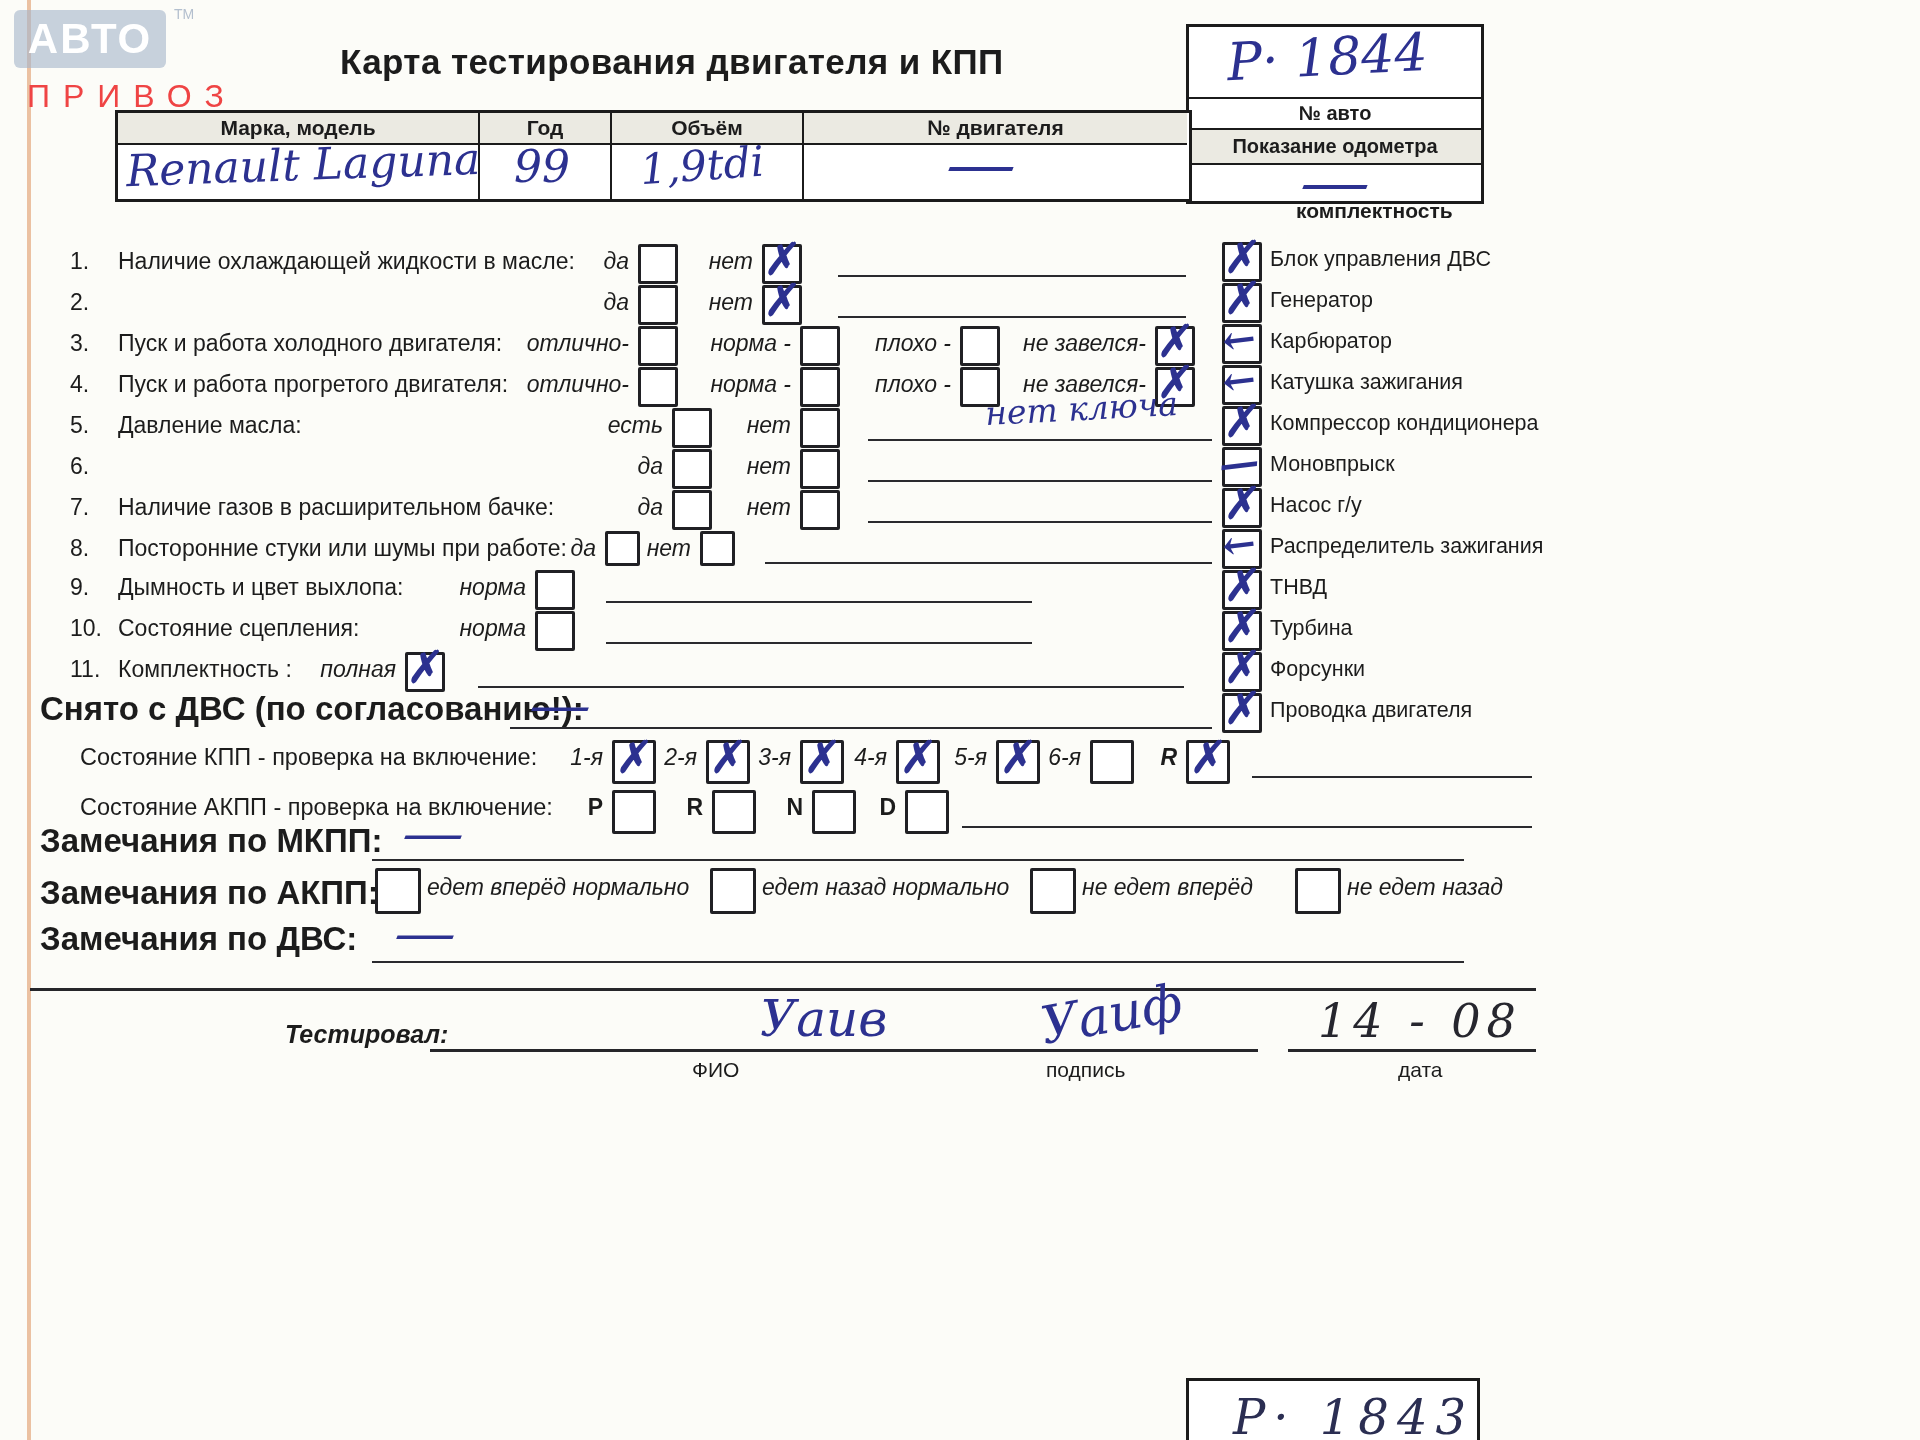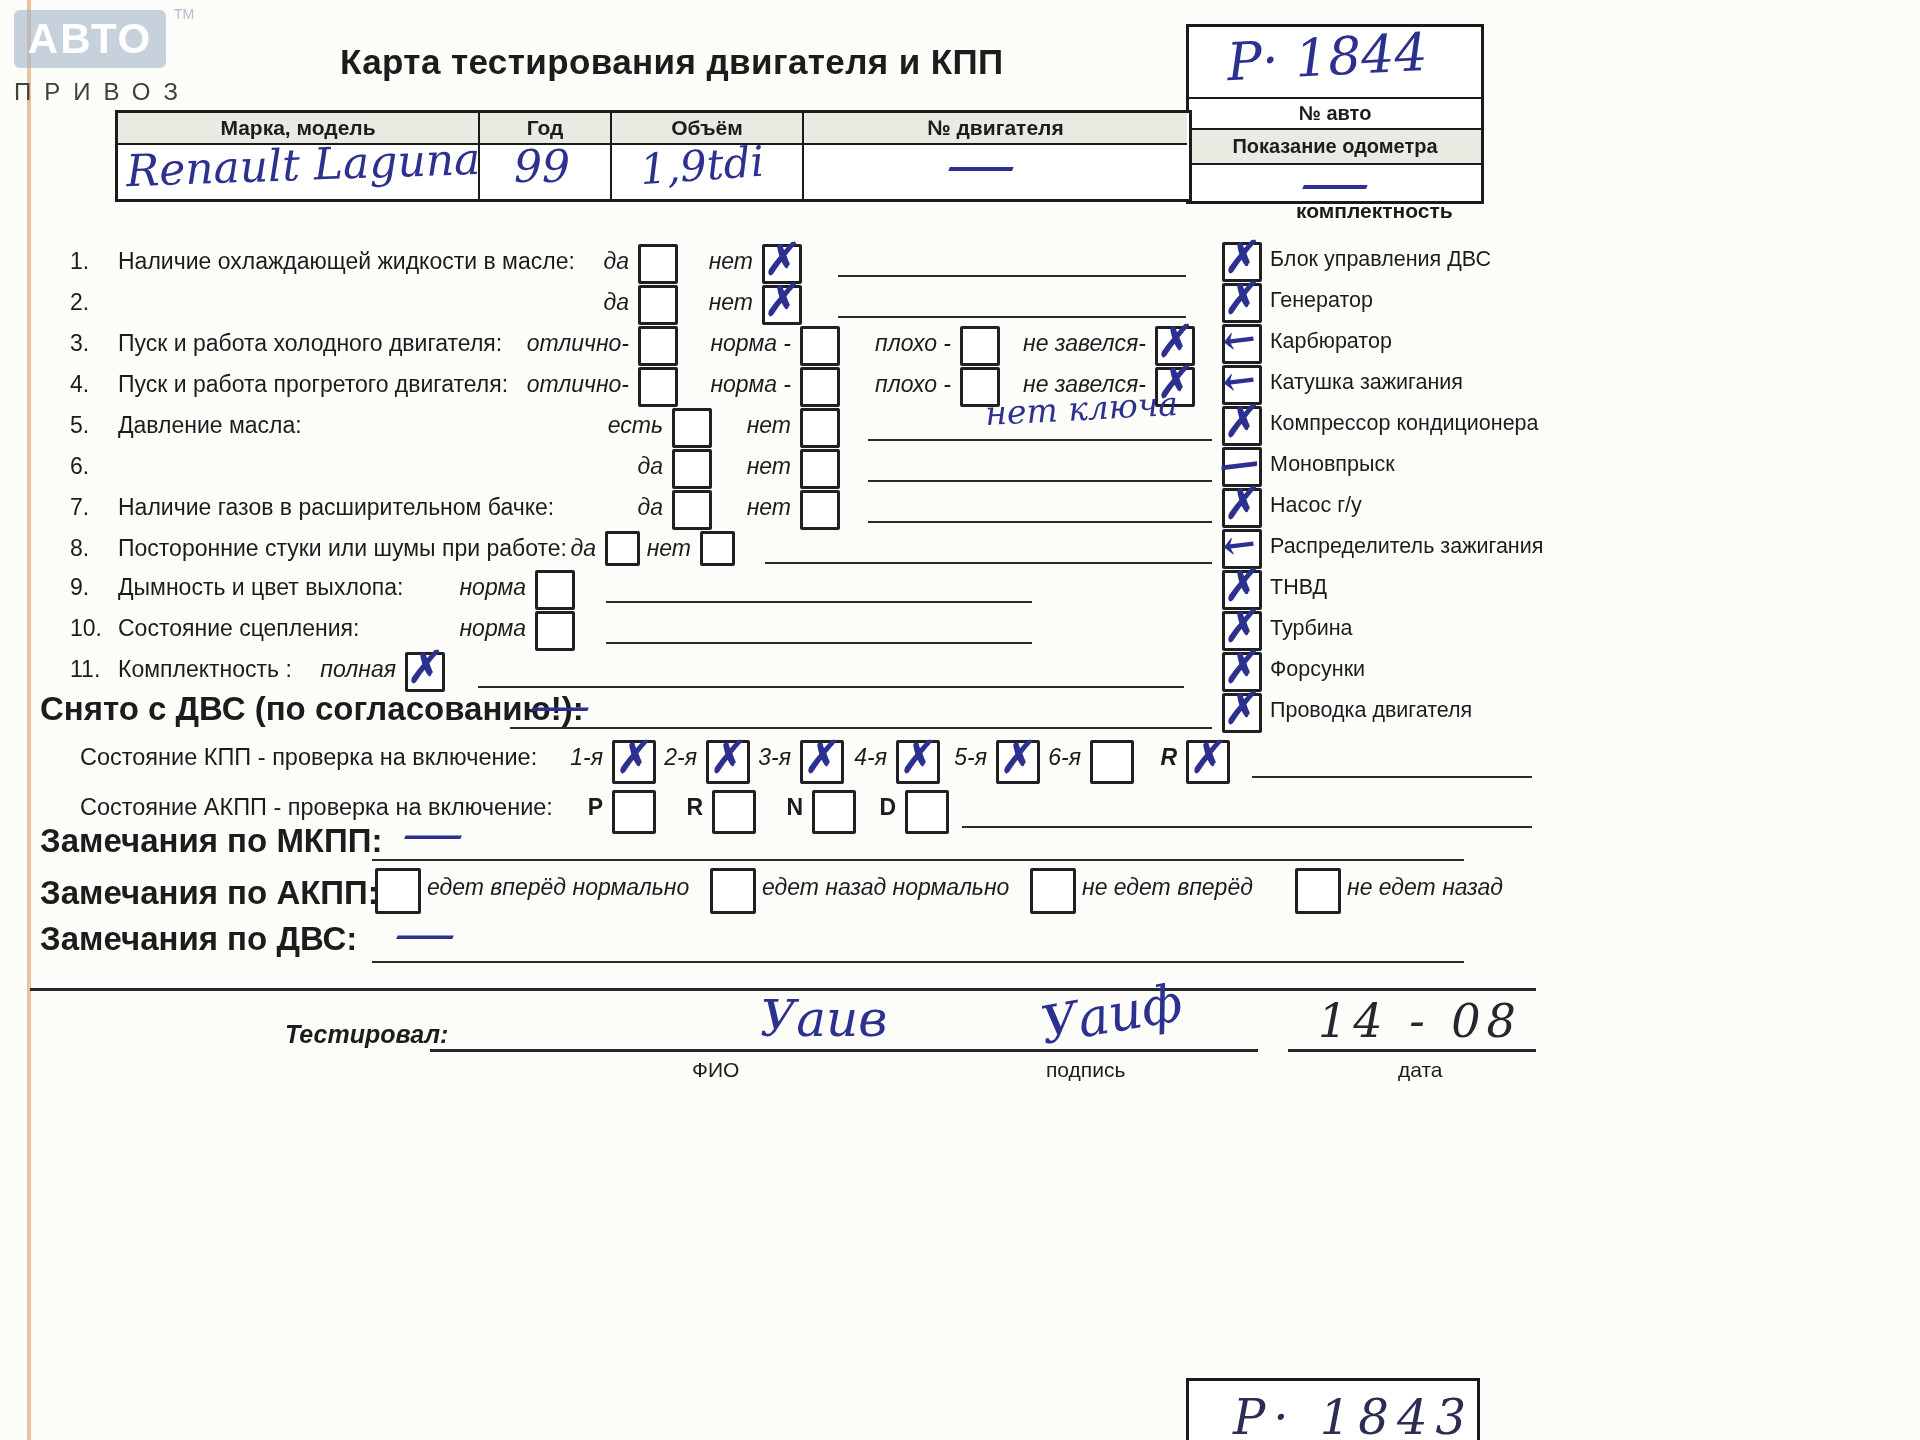--- a/index.html
+++ b/index.html
@@ -7,21 +7,21 @@
   .paper{position:relative;width:1920px;height:1440px;background:#fcfcf8;overflow:hidden;
          font-family:"Liberation Sans",sans-serif;color:#1c1c1c;}
   .scan-edge{position:absolute;left:27px;top:0;width:4px;height:100%;background:#e6ad85;opacity:.75;}
 
   
   .wm{position:absolute;left:14px;top:10px;}
   .wm-block{width:152px;height:58px;background:rgba(166,182,204,.62);border-radius:6px;
             display:flex;align-items:center;justify-content:center;}
   .wm-brand{color:#ffffff;font-weight:bold;font-size:42px;letter-spacing:2px;}
   .wm-tm{position:absolute;left:160px;top:-4px;font-size:14px;color:#b3bfce;}
-  .wm-sub{position:absolute;left:0;top:68px;font-size:24px;color:#404040;letter-spacing:13px;}
+  .wm-sub{position:absolute;left:13px;top:68px;font-size:32px;color:#ef4444;letter-spacing:13px;}
 
   .title{position:absolute;left:340px;top:42px;font-size:35px;font-weight:bold;letter-spacing:.4px;text-align:right;}
 
   
   .hw{font-family:"DejaVu Serif",serif;font-style:italic;color:#2c3190;line-height:1;white-space:nowrap;}
   .hwdash{display:inline-block;transform:scaleX(2.1);font-weight:bold;}
 
   
   .refbox{position:absolute;left:1186px;top:24px;width:292px;border:3px solid #1b1b1b;background:#fff;}
   .ref-num{height:70px;position:relative;}

